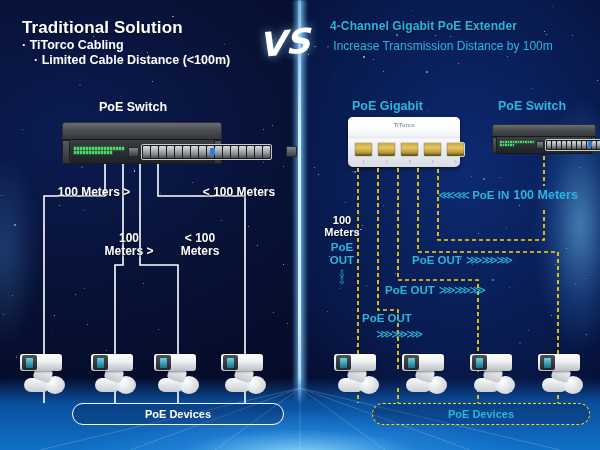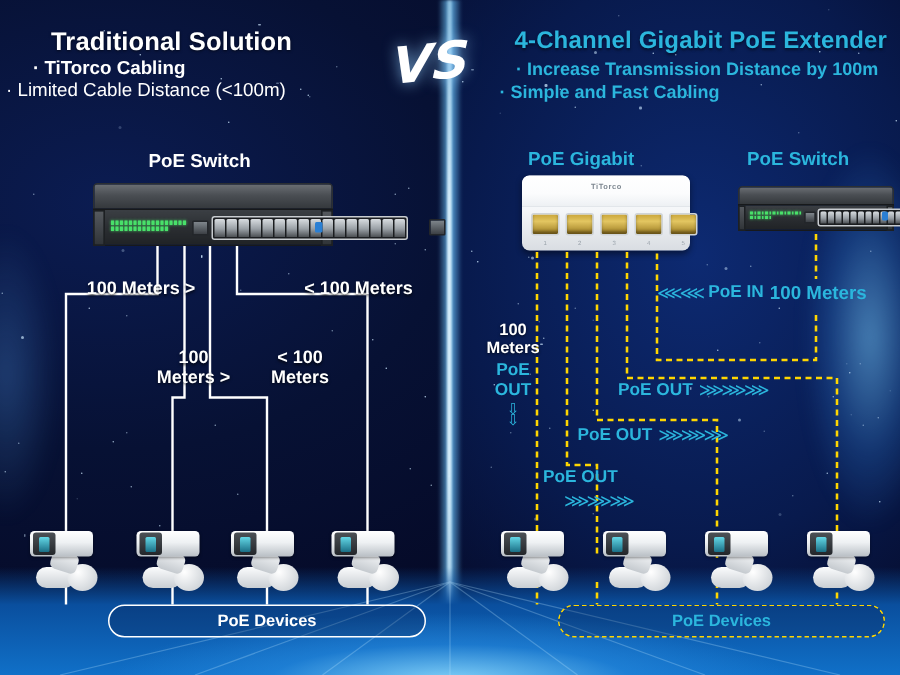--- a/index.html
+++ b/index.html
@@ -34,25 +34,25 @@
     background:
       radial-gradient(ellipse 300px 60px at 50% 105%, rgba(150,225,255,.85) 0%, rgba(40,140,225,.55) 40%, rgba(10,60,150,0) 75%),
       linear-gradient(180deg, rgba(8,60,150,0) 0%, #0a4f9e 35%, #1070c8 100%);}
   .floor-lines{position:absolute;left:0;bottom:0;width:600px;height:72px;opacity:.55;}
   .stars{position:absolute;inset:0;}
   .stars i{position:absolute;display:block;border-radius:50%;background:#cfe9ff;}
 
   
   .hd{position:absolute;}
   .hd-title{font-weight:bold;letter-spacing:.1px;}
-  .left-title{left:22px;top:18px;font-size:17px;color:#ffffff;text-shadow:0 1px 2px rgba(0,0,0,.6);margin-left:12px;}
+  .left-title{left:22px;top:18px;font-size:17px;color:#ffffff;text-shadow:0 1px 2px rgba(0,0,0,.6);}
   .left-b1{left:22px;top:38px;font-size:12.5px;font-weight:bold;color:#ffffff;}
-  .left-b2{left:4px;top:53px;font-size:12.5px;font-weight:normal;color:#ffffff;}
-  .right-title{left:330px;top:19px;font-size:16px;color:#2bb6dd;text-shadow:0 1px 2px rgba(0,0,0,.5);margin-left:13px;}
-  .right-b1{left:344px;top:39px;font-size:12px;font-weight:bold;color:#2bb6dd;}
+  .left-b2{left:34px;top:53px;font-size:12.5px;font-weight:bold;color:#ffffff;}
+  .right-title{left:330px;top:19px;font-size:12px;color:#2bb6dd;text-shadow:0 1px 2px rgba(0,0,0,.5);}
+  .right-b1{left:326px;top:39px;font-size:12px;font-weight:normal;color:#2bb6dd;}
   .right-b2{left:333px;top:54px;font-size:12px;font-weight:bold;color:#2bb6dd;}
 
   .vs{position:absolute;left:262px;top:22px;width:58px;height:46px;
       font-size:34px;font-weight:bold;font-style:italic;color:#fff;
       font-family:"DejaVu Sans",sans-serif;
       text-shadow:0 0 10px rgba(150,210,255,.7);
       transform:skewX(-8deg) rotate(-6deg);}
 
   .dev-label{position:absolute;font-weight:bold;font-size:12.5px;}
   .lbl-poe-switch-l{left:99px;top:100px;color:#ffffff;}
@@ -274,21 +274,20 @@
   </svg>
 
   <div class="hd hd-title left-title">Traditional Solution</div>
   <div class="hd left-b1">· TiTorco Cabling</div>
   <div class="hd left-b2">· Limited Cable Distance (&lt;100m)</div>
 
   <div class="vs">VS</div>
 
   <div class="hd hd-title right-title">4-Channel Gigabit PoE Extender</div>
   <div class="hd right-b1">· Increase Transmission Distance by 100m</div>
-  <div class="hd right-b2">· Simple and Fast Cabling</div>
 
   <div class="dev-label lbl-poe-switch-l">PoE Switch</div>
   <div class="dev-label lbl-poe-ext">PoE Gigabit</div>
   <div class="dev-label lbl-poe-switch-r">PoE Switch</div>
 
   <div class="switch" style="left:62px;top:122px;width:160px;height:42px;">
     <div class="sw-top"></div>
     <div class="sw-face"></div>
     <div class="sw-ears" style="left:0;"></div>
     <div class="sw-ears" style="right:0;"></div>

